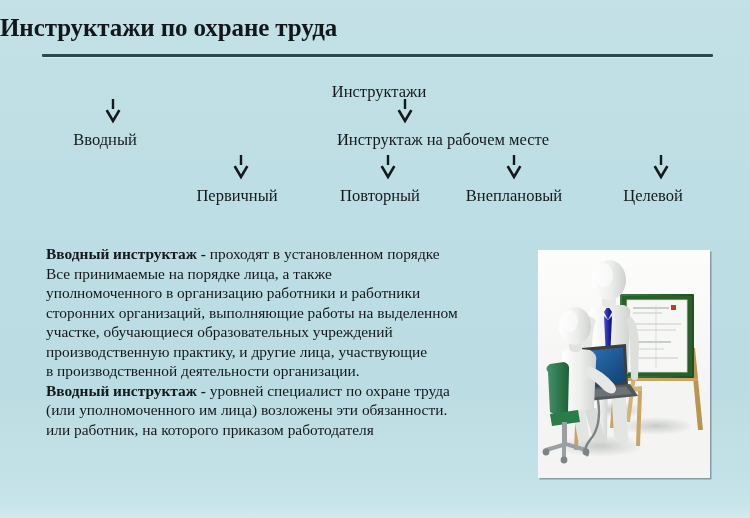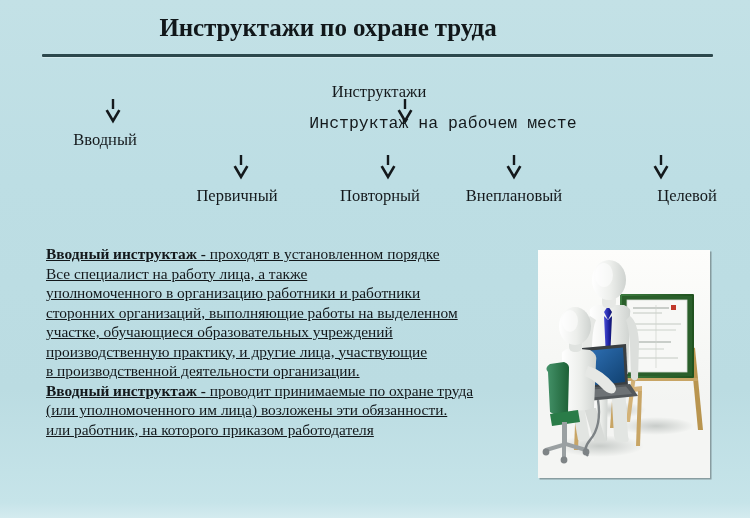--- a/index.html
+++ b/index.html
@@ -21,22 +21,21 @@
     background: linear-gradient(180deg, #c3e1e6 0%, #bddee4 35%, #bbdce2 75%, #c6e4e9 97%, #d4ebef 100%);
     overflow: hidden;
   }
 
   
   #title-block {
     position: absolute;
     left: 0;
     top: 14px;
     width: 610px;
-    text-align: center;
-    padding-left: 23px;
+    text-align: left;
   }
   #page-title {
     font-family: "Liberation Serif", "DejaVu Serif", serif;
     font-weight: bold;
     font-size: 25px;
     letter-spacing: -0.1px;
     color: #11171a;
     line-height: 1.1;
     white-space: nowrap;
   }
@@ -77,21 +76,20 @@
   
   #body-text {
     position: absolute;
     left: 46px;
     top: 244px;
     width: 492px;
     font-family: "Liberation Serif", "DejaVu Serif", serif;
     font-size: 15.4px;
     line-height: 19.5px;
     color: #13181b;
-    text-decoration: underline;
   }
   #body-text p {
     margin: 0;
     white-space: nowrap;
   }
   #body-text .lead {
     font-weight: bold;
   }
 
   
@@ -157,40 +155,40 @@
       <svg width="16" height="26" viewBox="0 0 16 26">
         <line x1="8" y1="1" x2="8" y2="11" stroke="#14191c" stroke-width="2.4"></line>
         <path d="M2.3 13.2 L8 23 L13.7 13.2" fill="none" stroke="#14191c" stroke-width="2.6" stroke-linecap="square"></path>
       </svg>
     </div>
 
     <div class="node" style="left:379px; top:14px; transform:translateX(-50%);">Инструктажи</div>
 
     <div class="node" style="left:105px; top:62px; transform:translateX(-50%);">Вводный</div>
 
-    <div class="node" style="left:443px; top:46px; transform:translateX(-50%);font-family:Liberation Mono, monospace;">Инструктаж на рабочем месте</div>
+    <div class="node" style="left:443px; top:62px; transform:translateX(-50%);">Инструктаж на рабочем месте</div>
 
     <div class="node" style="left:237px; top:118px; transform:translateX(-50%);">Первичный</div>
 
     <div class="node" style="left:380px; top:118px; transform:translateX(-50%);">Повторный</div>
 
     <div class="node" style="left:514px; top:118px; transform:translateX(-50%);">Внеплановый</div>
 
-    <div class="node" style="left:653px; top:118px; transform:translateX(-50%);margin-left:34px;">Целевой</div>
+    <div class="node" style="left:653px; top:118px; transform:translateX(-50%);">Целевой</div>
   </div>
 
   <div id="body-text">
     <p><span class="lead">Вводный инструктаж -</span><span> проходят в установленном порядке</span></p>
-    <p><span>Все специалист на работу лица, а также</span></p>
+    <p><span>Все принимаемые на порядке лица, а также</span></p>
     <p><span>уполномоченного в организацию работники и работники</span></p>
     <p><span>сторонних организаций,  выполняющие работы на выделенном</span></p>
     <p><span>участке, обучающиеся образовательных учреждений</span></p>
     <p><span>производственную практику, и другие лица, участвующие</span></p>
     <p><span>в производственной деятельности организации.</span></p>
-    <p><span class="lead">Вводный инструктаж -</span><span> проводит принимаемые по охране труда</span></p>
+    <p><span class="lead">Вводный инструктаж -</span><span> уровней специалист по охране труда</span></p>
     <p><span>(или уполномоченного им лица) возложены эти обязанности.</span></p>
     <p><span>или работник, на которого приказом работодателя</span></p>
   </div>
 
   <div id="picture-panel">
     <div id="picture-scene">
       <svg width="172" height="228" viewBox="0 0 172 228">
         <defs>
           <linearGradient id="figGrad" x1="0" y1="0" x2="1" y2="0">
             <stop offset="0%" stop-color="#ffffff"></stop>

